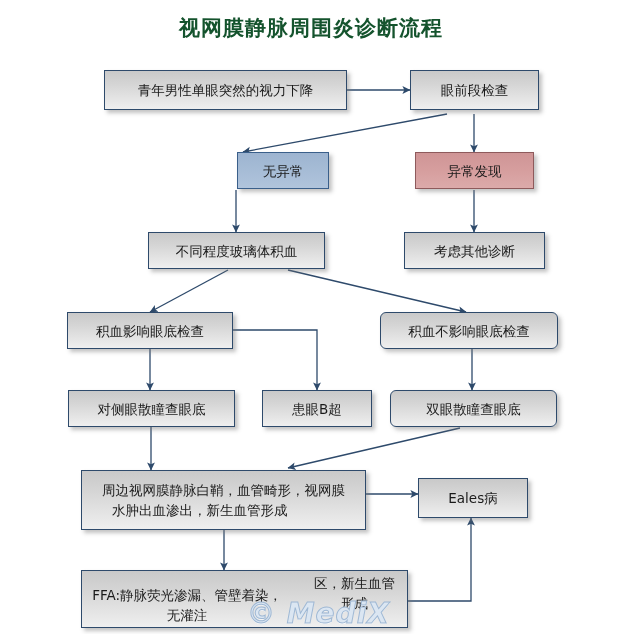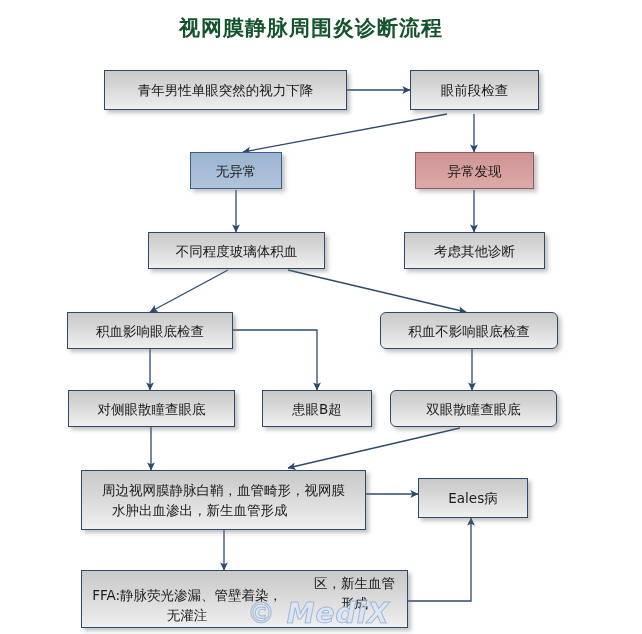--- a/index.html
+++ b/index.html
@@ -40,20 +40,21 @@
     color:#1a1a1a;
     font-size:13.5px;
     line-height:20px;
     background:linear-gradient(to bottom,#c9c9c9 0%,#d5d5d5 35%,#e3e3e3 70%,#efefef 100%);
     box-shadow:3px 3px 4px rgba(120,120,120,0.45);
     padding:2px 6px;
   }
   .node.blue{
     background:linear-gradient(to bottom,#9db4d0 0%,#a6bcd6 50%,#b0c4dc 100%);
     border-color:#3a5f8a;
+    margin-left:47px;
   }
   .node.pink{
     background:linear-gradient(to bottom,#cf9596 0%,#d69e9e 50%,#dcaaaa 100%);
     border-color:#8e5a5c;
   }
   .node .txt{display:block;}
 
   .watermark{
     position:absolute;
     left:247px;top:597px;

